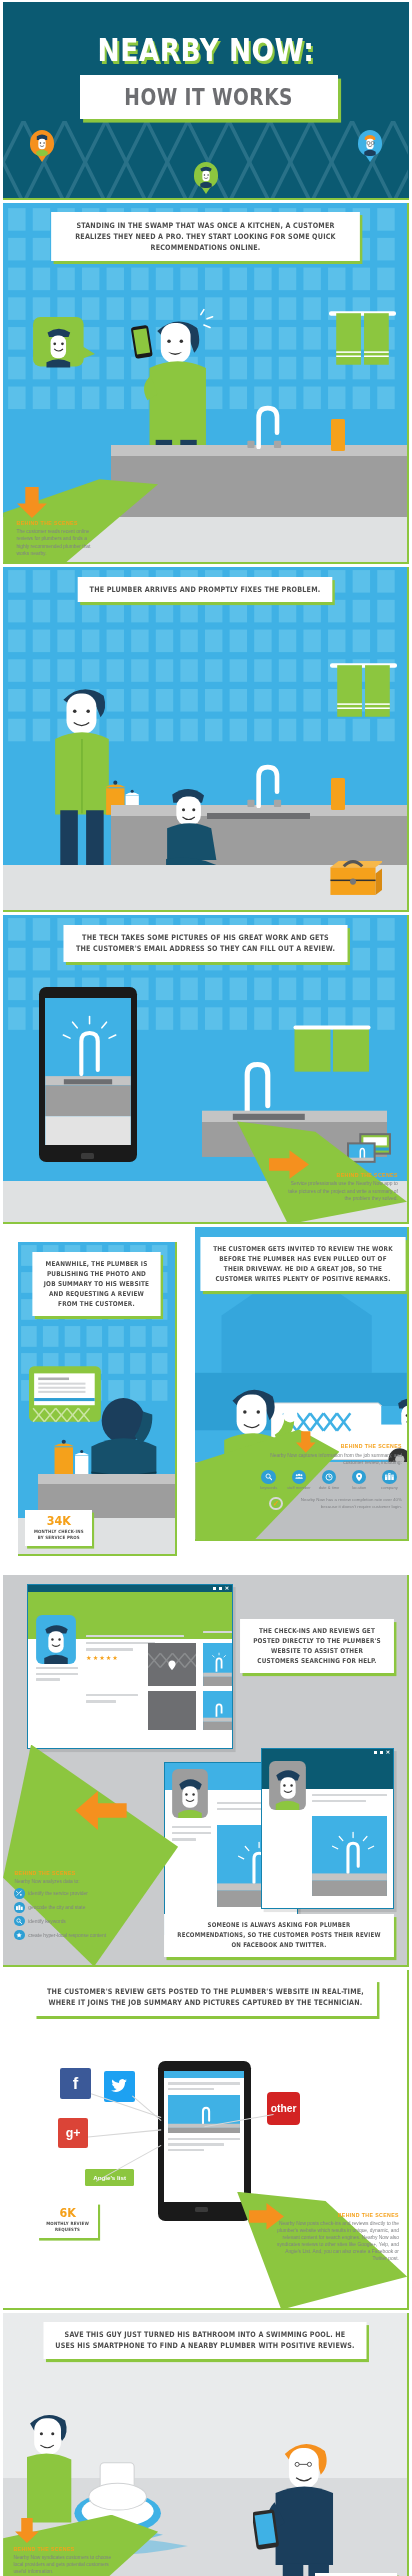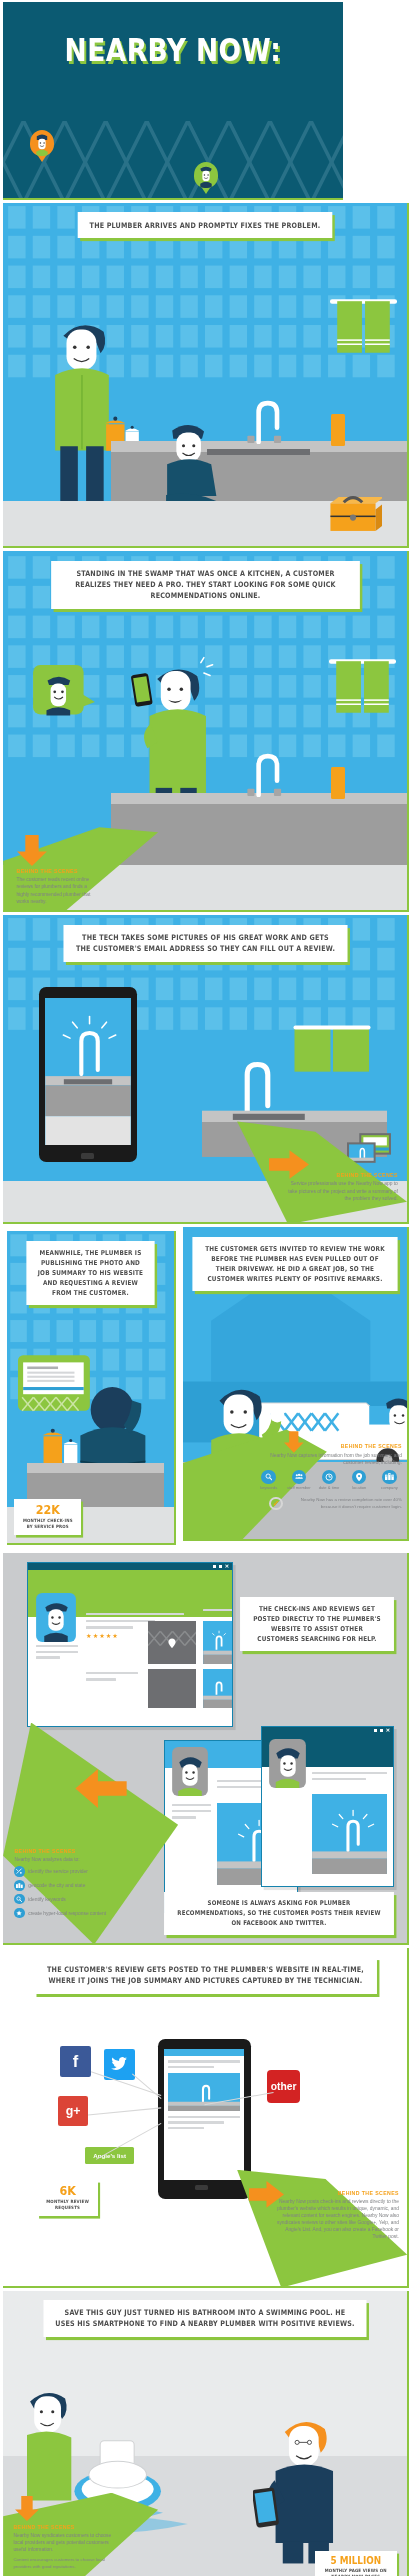--- a/index.html
+++ b/index.html
@@ -6,21 +6,21 @@
   body {
     width:412px; margin:0 auto; background:#ffffff;
     font-family:"Liberation Sans", sans-serif;
     -webkit-font-smoothing:antialiased;
   }
   .page { width:412px; position:relative; background:#fff; }
 
   
   .hero {
     background:#0b5a72; height:198px; position:relative; overflow:hidden;
-    border-bottom:2.6px solid #8cc63f; margin:2.1px 3.1px 0 3.1px; width:340px;
+    border-bottom:2.6px solid #8cc63f; margin:2.1px 3.1px 0 3.1px; width:406px;
   }
   .hero .lattice {
     position:absolute; left:0; right:0; bottom:0; height:77px; opacity:.30;
   }
   .hero-title {
     position:absolute; top:29px; left:0; right:0; text-align:center;
     font-family:"DejaVu Sans Condensed","Liberation Sans", sans-serif;
     font-weight:bold; font-size:32px; letter-spacing:0.5px; color:#ffffff;
     text-shadow: 2.1px 2.6px 0 #8cc63f; font-stretch:condensed;
     transform:scaleX(.92);
@@ -112,20 +112,23 @@
   <div class="hero">
     <svg class="lattice" viewBox="0 0 788 150" preserveAspectRatio="none">
       <g stroke="#6fa7bd" stroke-width="7" fill="none">
         <path d="M-40 160 L40 0 M40 160 L120 0 M120 160 L200 0 M200 160 L280 0 M280 160 L360 0 M360 160 L440 0 M440 160 L520 0 M520 160 L600 0 M600 160 L680 0 M680 160 L760 0 M760 160 L840 0"></path>
         <path d="M40 160 L-40 0 M120 160 L40 0 M200 160 L120 0 M280 160 L200 0 M360 160 L280 0 M440 160 L360 0 M520 160 L440 0 M600 160 L520 0 M680 160 L600 0 M760 160 L680 0 M840 160 L760 0"></path>
       </g>
     </svg>
 
     <div class="hero-title">NEARBY NOW:</div>
 
+    <div class="hero-sub-box">
+      <div class="hero-sub">HOW IT WORKS</div>
+    </div>
 
     <div class="pin" style="left:27px; top:128px;">
       <div class="head" style="background:#f5901e;">
         <svg viewBox="0 0 46 50" width="24" height="26">
             <path d="M13 12 q10-7 20 0 v7 h-20z" fill="#1b3e5c"></path>
             <rect x="16" y="17" width="14" height="20" rx="6" fill="#fff"></rect>
             <circle cx="20" cy="25" r="1.4" fill="#333"></circle>
             <circle cx="27" cy="25" r="1.4" fill="#333"></circle>
             <path d="M19 30 q4 4 8 0" stroke="#333" fill="none" stroke-width="1.2"></path>
             <path d="M12 42 q11-8 22 0 v10 h-22z" fill="#8cc63f"></path>
@@ -152,190 +155,20 @@
             <path d="M13 14 q10-9 20 0 v5 h-20z" fill="#f5901e"></path>
             <rect x="16" y="17" width="14" height="20" rx="6" fill="#fff"></rect>
             <circle cx="20" cy="25" r="3" fill="none" stroke="#333" stroke-width="1"></circle>
             <circle cx="28" cy="25" r="3" fill="none" stroke="#333" stroke-width="1"></circle>
             <path d="M19 30 q4 4 8 0" stroke="#333" fill="none" stroke-width="1.2"></path>
             <path d="M12 42 q11-8 22 0 v10 h-22z" fill="#1b3e5c"></path>
           </svg>
       </div>
       <div class="tail" style="border-top-color:#3fb1e5;"></div>
     </div>
-  </div>
-
-  <div class="panel" style="height:345px;">
-    <svg class="tilewall" viewBox="0 0 788 670" preserveAspectRatio="none">
-      <rect width="788" height="670" fill="#3fb1e5"></rect>
-      <g fill="#5bc0ea">
-        <rect x="10" y="6" width="34" height="44"></rect>
-          <rect x="58" y="6" width="34" height="44"></rect>
-          <rect x="106" y="6" width="34" height="44"></rect>
-          <rect x="154" y="6" width="34" height="44"></rect>
-          <rect x="202" y="6" width="34" height="44"></rect>
-          <rect x="250" y="6" width="34" height="44"></rect>
-          <rect x="298" y="6" width="34" height="44"></rect>
-          <rect x="346" y="6" width="34" height="44"></rect>
-          <rect x="394" y="6" width="34" height="44"></rect>
-          <rect x="442" y="6" width="34" height="44"></rect>
-          <rect x="490" y="6" width="34" height="44"></rect>
-          <rect x="538" y="6" width="34" height="44"></rect>
-          <rect x="586" y="6" width="34" height="44"></rect>
-          <rect x="634" y="6" width="34" height="44"></rect>
-          <rect x="682" y="6" width="34" height="44"></rect>
-          <rect x="730" y="6" width="34" height="44"></rect>
-        <rect x="10" y="64" width="34" height="44"></rect>
-          <rect x="58" y="64" width="34" height="44"></rect>
-          <rect x="106" y="64" width="34" height="44"></rect>
-          <rect x="154" y="64" width="34" height="44"></rect>
-          <rect x="202" y="64" width="34" height="44"></rect>
-          <rect x="250" y="64" width="34" height="44"></rect>
-          <rect x="298" y="64" width="34" height="44"></rect>
-          <rect x="346" y="64" width="34" height="44"></rect>
-          <rect x="394" y="64" width="34" height="44"></rect>
-          <rect x="442" y="64" width="34" height="44"></rect>
-          <rect x="490" y="64" width="34" height="44"></rect>
-          <rect x="538" y="64" width="34" height="44"></rect>
-          <rect x="586" y="64" width="34" height="44"></rect>
-          <rect x="634" y="64" width="34" height="44"></rect>
-          <rect x="682" y="64" width="34" height="44"></rect>
-          <rect x="730" y="64" width="34" height="44"></rect>
-        <rect x="10" y="122" width="34" height="44"></rect>
-          <rect x="58" y="122" width="34" height="44"></rect>
-          <rect x="106" y="122" width="34" height="44"></rect>
-          <rect x="154" y="122" width="34" height="44"></rect>
-          <rect x="202" y="122" width="34" height="44"></rect>
-          <rect x="250" y="122" width="34" height="44"></rect>
-          <rect x="298" y="122" width="34" height="44"></rect>
-          <rect x="346" y="122" width="34" height="44"></rect>
-          <rect x="394" y="122" width="34" height="44"></rect>
-          <rect x="442" y="122" width="34" height="44"></rect>
-          <rect x="490" y="122" width="34" height="44"></rect>
-          <rect x="538" y="122" width="34" height="44"></rect>
-          <rect x="586" y="122" width="34" height="44"></rect>
-          <rect x="634" y="122" width="34" height="44"></rect>
-          <rect x="682" y="122" width="34" height="44"></rect>
-          <rect x="730" y="122" width="34" height="44"></rect>
-        <rect x="10" y="180" width="34" height="44"></rect>
-          <rect x="58" y="180" width="34" height="44"></rect>
-          <rect x="106" y="180" width="34" height="44"></rect>
-          <rect x="154" y="180" width="34" height="44"></rect>
-          <rect x="202" y="180" width="34" height="44"></rect>
-          <rect x="250" y="180" width="34" height="44"></rect>
-          <rect x="298" y="180" width="34" height="44"></rect>
-          <rect x="346" y="180" width="34" height="44"></rect>
-          <rect x="394" y="180" width="34" height="44"></rect>
-          <rect x="442" y="180" width="34" height="44"></rect>
-          <rect x="490" y="180" width="34" height="44"></rect>
-          <rect x="538" y="180" width="34" height="44"></rect>
-          <rect x="586" y="180" width="34" height="44"></rect>
-          <rect x="634" y="180" width="34" height="44"></rect>
-          <rect x="682" y="180" width="34" height="44"></rect>
-          <rect x="730" y="180" width="34" height="44"></rect>
-        <rect x="10" y="238" width="34" height="44"></rect>
-          <rect x="58" y="238" width="34" height="44"></rect>
-          <rect x="106" y="238" width="34" height="44"></rect>
-          <rect x="154" y="238" width="34" height="44"></rect>
-          <rect x="202" y="238" width="34" height="44"></rect>
-          <rect x="250" y="238" width="34" height="44"></rect>
-          <rect x="298" y="238" width="34" height="44"></rect>
-          <rect x="346" y="238" width="34" height="44"></rect>
-          <rect x="394" y="238" width="34" height="44"></rect>
-          <rect x="442" y="238" width="34" height="44"></rect>
-          <rect x="490" y="238" width="34" height="44"></rect>
-          <rect x="538" y="238" width="34" height="44"></rect>
-          <rect x="586" y="238" width="34" height="44"></rect>
-          <rect x="634" y="238" width="34" height="44"></rect>
-          <rect x="682" y="238" width="34" height="44"></rect>
-          <rect x="730" y="238" width="34" height="44"></rect>
-        <rect x="10" y="296" width="34" height="44"></rect>
-          <rect x="58" y="296" width="34" height="44"></rect>
-          <rect x="106" y="296" width="34" height="44"></rect>
-          <rect x="154" y="296" width="34" height="44"></rect>
-          <rect x="202" y="296" width="34" height="44"></rect>
-          <rect x="250" y="296" width="34" height="44"></rect>
-          <rect x="298" y="296" width="34" height="44"></rect>
-          <rect x="346" y="296" width="34" height="44"></rect>
-          <rect x="394" y="296" width="34" height="44"></rect>
-          <rect x="442" y="296" width="34" height="44"></rect>
-          <rect x="490" y="296" width="34" height="44"></rect>
-          <rect x="538" y="296" width="34" height="44"></rect>
-          <rect x="586" y="296" width="34" height="44"></rect>
-          <rect x="634" y="296" width="34" height="44"></rect>
-          <rect x="682" y="296" width="34" height="44"></rect>
-          <rect x="730" y="296" width="34" height="44"></rect>
-      </g>
-    </svg>
-
-    <div class="callout" style="width:268px;">THE PLUMBER ARRIVES AND PROMPTLY FIXES THE PROBLEM.</div>
-
-    <svg style="position:absolute; right:10.3px; top:94px;" width="67" height="62" viewBox="0 0 130 120">
-      <rect x="0" y="4" width="130" height="9" rx="4" fill="#fff"></rect>
-      <rect x="14" y="8" width="48" height="100" fill="#8cc63f"></rect>
-      <rect x="68" y="8" width="48" height="100" fill="#8cc63f"></rect>
-      <rect x="14" y="82" width="48" height="3" fill="#fff"></rect>
-        <rect x="14" y="90" width="48" height="3" fill="#fff"></rect>
-      <rect x="68" y="82" width="48" height="3" fill="#fff"></rect>
-        <rect x="68" y="90" width="48" height="3" fill="#fff"></rect>
-    </svg>
-
-    <svg style="position:absolute; left:49px; top:108px;" width="93" height="191" viewBox="0 0 180 370">
-      <path d="M22 48 q36-36 78-8 q8 26 -6 42 l-8 -20 q-26 10 -48 -2z" fill="#1b3e5c"></path>
-      <rect x="28" y="36" width="58" height="78" rx="26" fill="#fff"></rect>
-      <circle cx="44" cy="70" r="3.4" fill="#333"></circle>
-        <circle cx="70" cy="70" r="3.4" fill="#333"></circle>
-      <path d="M42 92 q16 12 30 0" stroke="#333" fill="none" stroke-width="2.4"></path>
-      <path d="M6 124 q52 -26 104 0 v146 h-104z" fill="#8cc63f"></path>
-      <line x1="58" y1="124" x2="58" y2="268" stroke="#5a9d26" stroke-width="1.4"></line>
-      <rect x="16" y="262" width="34" height="108" fill="#1b3e5c"></rect>
-      <rect x="66" y="262" width="34" height="108" fill="#1b3e5c"></rect>
-    </svg>
-
-    <svg style="position:absolute; left:100px; top:209px;" width="41" height="46" viewBox="0 0 80 90">
-      <path d="M6 24 h36 v52 h-36z" fill="#f5a11b"></path>
-      <path d="M4 22 q20-12 40 0z" fill="#f5a11b"></path>
-        <circle cx="24" cy="13" r="4" fill="#1b3e5c"></circle>
-      <path d="M44 38 h26 v38 h-26z" fill="#fff"></path>
-        <path d="M43 37 q14-10 28 0z" fill="#fff"></path>
-        <circle cx="57" cy="30" r="3" fill="#1b3e5c"></circle>
-    </svg>
-
-    <div class="counter-top" style="left:108px; top:238px; width:298px; height:11.3px;"></div>
-    <div class="counter" style="left:108px; top:249px; width:298px; height:57px;"></div>
-    <div style="position:absolute; left:204px; top:246px; width:103px; height:6.2px; background:#6d6e71;"></div>
-
-    <svg style="position:absolute; left:242px; top:195px;" width="62" height="46" viewBox="0 0 120 90">
-      <path d="M26 86 V28 q0-18 18-18 t18 18 v30" stroke="#fff" stroke-width="9" fill="none" stroke-linecap="round"></path>
-      <rect x="4" y="74" width="14" height="14" rx="2" fill="#a6a6a6"></rect>
-      <rect x="56" y="74" width="14" height="14" rx="2" fill="#a6a6a6"></rect>
-    </svg>
-    <div class="bottle" style="left:328px; top:211px; width:14.4px; height:32px;"></div>
-
-    <svg style="position:absolute; left:160px; top:216px;" width="118" height="108" viewBox="0 0 230 210">
-      <path d="M18 22 q34-22 62 2 l-4 14 h-56z" fill="#1b3e5c"></path>
-      <rect x="26" y="26" width="48" height="56" rx="20" fill="#fff"></rect>
-      <circle cx="40" cy="52" r="3" fill="#333"></circle>
-        <circle cx="60" cy="52" r="3" fill="#333"></circle>
-      <path d="M38 66 q12 10 24 0" stroke="#333" fill="none" stroke-width="2"></path>
-      <path d="M8 88 q44-20 86 0 l10 62 h-96z" fill="#16506b"></path>
-      <path d="M6 148 q62 -12 122 24 l-10 32 q-60 -28 -112 -18z" fill="#16506b"></path>
-      <ellipse cx="130" cy="192" rx="22" ry="11" fill="#111"></ellipse>
-      <ellipse cx="20" cy="196" rx="22" ry="11" fill="#111"></ellipse>
-    </svg>
-
-    <div class="floor" style="height:45px; background:#dfe1e2;"></div>
-    <svg style="position:absolute; right:25px; bottom:12.4px;" width="57" height="41" viewBox="0 0 110 80">
-      <rect x="10" y="20" width="88" height="54" fill="#f5a11b"></rect>
-      <path d="M10 20 l16 -12 h88 l-16 12z" fill="#f7b84b"></path>
-      <path d="M98 74 l16 -12 v-42 l-16 12z" fill="#d98a12"></path>
-      <path d="M36 18 q18 -18 36 0" stroke="#555" stroke-width="6" fill="none"></path>
-      <rect x="10" y="44" width="88" height="3" fill="#333"></rect>
-      <circle cx="54" cy="48" r="6" fill="#777"></circle>
-    </svg>
   </div>
 
   <div class="panel" style="height:361px;">
     <svg class="tilewall" viewBox="0 0 788 700" preserveAspectRatio="none">
       <rect width="788" height="700" fill="#3fb1e5"></rect>
       <g fill="#5bc0ea">
         <rect x="10" y="10" width="34" height="44"></rect>
           <rect x="58" y="10" width="34" height="44"></rect>
           <rect x="106" y="10" width="34" height="44"></rect>
           <rect x="154" y="10" width="34" height="44"></rect>
@@ -508,20 +341,190 @@
          clip-path:polygon(0 40%, 62% 0, 100% 6%, 40% 100%, 0 100%);"></div>
     <svg class="arrow-orange" style="left:12.4px; top:284px;" width="36" height="32" viewBox="0 0 70 62">
       <path d="M20 0 h26 v32 h16 L33 60 L4 32 h16z" fill="#f5901e"></path>
     </svg>
     <div class="bts" style="position:absolute; left:13.4px; top:317px; width:77px;">
       <div class="bts-title">BEHIND THE SCENES</div>
       <div class="bts-body">The customer reads recent online reviews for plumbers and finds a highly recommended plumber that works nearby.</div>
     </div>
   </div>
 
+  <div class="panel" style="height:345px;">
+    <svg class="tilewall" viewBox="0 0 788 670" preserveAspectRatio="none">
+      <rect width="788" height="670" fill="#3fb1e5"></rect>
+      <g fill="#5bc0ea">
+        <rect x="10" y="6" width="34" height="44"></rect>
+          <rect x="58" y="6" width="34" height="44"></rect>
+          <rect x="106" y="6" width="34" height="44"></rect>
+          <rect x="154" y="6" width="34" height="44"></rect>
+          <rect x="202" y="6" width="34" height="44"></rect>
+          <rect x="250" y="6" width="34" height="44"></rect>
+          <rect x="298" y="6" width="34" height="44"></rect>
+          <rect x="346" y="6" width="34" height="44"></rect>
+          <rect x="394" y="6" width="34" height="44"></rect>
+          <rect x="442" y="6" width="34" height="44"></rect>
+          <rect x="490" y="6" width="34" height="44"></rect>
+          <rect x="538" y="6" width="34" height="44"></rect>
+          <rect x="586" y="6" width="34" height="44"></rect>
+          <rect x="634" y="6" width="34" height="44"></rect>
+          <rect x="682" y="6" width="34" height="44"></rect>
+          <rect x="730" y="6" width="34" height="44"></rect>
+        <rect x="10" y="64" width="34" height="44"></rect>
+          <rect x="58" y="64" width="34" height="44"></rect>
+          <rect x="106" y="64" width="34" height="44"></rect>
+          <rect x="154" y="64" width="34" height="44"></rect>
+          <rect x="202" y="64" width="34" height="44"></rect>
+          <rect x="250" y="64" width="34" height="44"></rect>
+          <rect x="298" y="64" width="34" height="44"></rect>
+          <rect x="346" y="64" width="34" height="44"></rect>
+          <rect x="394" y="64" width="34" height="44"></rect>
+          <rect x="442" y="64" width="34" height="44"></rect>
+          <rect x="490" y="64" width="34" height="44"></rect>
+          <rect x="538" y="64" width="34" height="44"></rect>
+          <rect x="586" y="64" width="34" height="44"></rect>
+          <rect x="634" y="64" width="34" height="44"></rect>
+          <rect x="682" y="64" width="34" height="44"></rect>
+          <rect x="730" y="64" width="34" height="44"></rect>
+        <rect x="10" y="122" width="34" height="44"></rect>
+          <rect x="58" y="122" width="34" height="44"></rect>
+          <rect x="106" y="122" width="34" height="44"></rect>
+          <rect x="154" y="122" width="34" height="44"></rect>
+          <rect x="202" y="122" width="34" height="44"></rect>
+          <rect x="250" y="122" width="34" height="44"></rect>
+          <rect x="298" y="122" width="34" height="44"></rect>
+          <rect x="346" y="122" width="34" height="44"></rect>
+          <rect x="394" y="122" width="34" height="44"></rect>
+          <rect x="442" y="122" width="34" height="44"></rect>
+          <rect x="490" y="122" width="34" height="44"></rect>
+          <rect x="538" y="122" width="34" height="44"></rect>
+          <rect x="586" y="122" width="34" height="44"></rect>
+          <rect x="634" y="122" width="34" height="44"></rect>
+          <rect x="682" y="122" width="34" height="44"></rect>
+          <rect x="730" y="122" width="34" height="44"></rect>
+        <rect x="10" y="180" width="34" height="44"></rect>
+          <rect x="58" y="180" width="34" height="44"></rect>
+          <rect x="106" y="180" width="34" height="44"></rect>
+          <rect x="154" y="180" width="34" height="44"></rect>
+          <rect x="202" y="180" width="34" height="44"></rect>
+          <rect x="250" y="180" width="34" height="44"></rect>
+          <rect x="298" y="180" width="34" height="44"></rect>
+          <rect x="346" y="180" width="34" height="44"></rect>
+          <rect x="394" y="180" width="34" height="44"></rect>
+          <rect x="442" y="180" width="34" height="44"></rect>
+          <rect x="490" y="180" width="34" height="44"></rect>
+          <rect x="538" y="180" width="34" height="44"></rect>
+          <rect x="586" y="180" width="34" height="44"></rect>
+          <rect x="634" y="180" width="34" height="44"></rect>
+          <rect x="682" y="180" width="34" height="44"></rect>
+          <rect x="730" y="180" width="34" height="44"></rect>
+        <rect x="10" y="238" width="34" height="44"></rect>
+          <rect x="58" y="238" width="34" height="44"></rect>
+          <rect x="106" y="238" width="34" height="44"></rect>
+          <rect x="154" y="238" width="34" height="44"></rect>
+          <rect x="202" y="238" width="34" height="44"></rect>
+          <rect x="250" y="238" width="34" height="44"></rect>
+          <rect x="298" y="238" width="34" height="44"></rect>
+          <rect x="346" y="238" width="34" height="44"></rect>
+          <rect x="394" y="238" width="34" height="44"></rect>
+          <rect x="442" y="238" width="34" height="44"></rect>
+          <rect x="490" y="238" width="34" height="44"></rect>
+          <rect x="538" y="238" width="34" height="44"></rect>
+          <rect x="586" y="238" width="34" height="44"></rect>
+          <rect x="634" y="238" width="34" height="44"></rect>
+          <rect x="682" y="238" width="34" height="44"></rect>
+          <rect x="730" y="238" width="34" height="44"></rect>
+        <rect x="10" y="296" width="34" height="44"></rect>
+          <rect x="58" y="296" width="34" height="44"></rect>
+          <rect x="106" y="296" width="34" height="44"></rect>
+          <rect x="154" y="296" width="34" height="44"></rect>
+          <rect x="202" y="296" width="34" height="44"></rect>
+          <rect x="250" y="296" width="34" height="44"></rect>
+          <rect x="298" y="296" width="34" height="44"></rect>
+          <rect x="346" y="296" width="34" height="44"></rect>
+          <rect x="394" y="296" width="34" height="44"></rect>
+          <rect x="442" y="296" width="34" height="44"></rect>
+          <rect x="490" y="296" width="34" height="44"></rect>
+          <rect x="538" y="296" width="34" height="44"></rect>
+          <rect x="586" y="296" width="34" height="44"></rect>
+          <rect x="634" y="296" width="34" height="44"></rect>
+          <rect x="682" y="296" width="34" height="44"></rect>
+          <rect x="730" y="296" width="34" height="44"></rect>
+      </g>
+    </svg>
+
+    <div class="callout" style="width:268px;">THE PLUMBER ARRIVES AND PROMPTLY FIXES THE PROBLEM.</div>
+
+    <svg style="position:absolute; right:10.3px; top:94px;" width="67" height="62" viewBox="0 0 130 120">
+      <rect x="0" y="4" width="130" height="9" rx="4" fill="#fff"></rect>
+      <rect x="14" y="8" width="48" height="100" fill="#8cc63f"></rect>
+      <rect x="68" y="8" width="48" height="100" fill="#8cc63f"></rect>
+      <rect x="14" y="82" width="48" height="3" fill="#fff"></rect>
+        <rect x="14" y="90" width="48" height="3" fill="#fff"></rect>
+      <rect x="68" y="82" width="48" height="3" fill="#fff"></rect>
+        <rect x="68" y="90" width="48" height="3" fill="#fff"></rect>
+    </svg>
+
+    <svg style="position:absolute; left:49px; top:108px;" width="93" height="191" viewBox="0 0 180 370">
+      <path d="M22 48 q36-36 78-8 q8 26 -6 42 l-8 -20 q-26 10 -48 -2z" fill="#1b3e5c"></path>
+      <rect x="28" y="36" width="58" height="78" rx="26" fill="#fff"></rect>
+      <circle cx="44" cy="70" r="3.4" fill="#333"></circle>
+        <circle cx="70" cy="70" r="3.4" fill="#333"></circle>
+      <path d="M42 92 q16 12 30 0" stroke="#333" fill="none" stroke-width="2.4"></path>
+      <path d="M6 124 q52 -26 104 0 v146 h-104z" fill="#8cc63f"></path>
+      <line x1="58" y1="124" x2="58" y2="268" stroke="#5a9d26" stroke-width="1.4"></line>
+      <rect x="16" y="262" width="34" height="108" fill="#1b3e5c"></rect>
+      <rect x="66" y="262" width="34" height="108" fill="#1b3e5c"></rect>
+    </svg>
+
+    <svg style="position:absolute; left:100px; top:209px;" width="41" height="46" viewBox="0 0 80 90">
+      <path d="M6 24 h36 v52 h-36z" fill="#f5a11b"></path>
+      <path d="M4 22 q20-12 40 0z" fill="#f5a11b"></path>
+        <circle cx="24" cy="13" r="4" fill="#1b3e5c"></circle>
+      <path d="M44 38 h26 v38 h-26z" fill="#fff"></path>
+        <path d="M43 37 q14-10 28 0z" fill="#fff"></path>
+        <circle cx="57" cy="30" r="3" fill="#1b3e5c"></circle>
+    </svg>
+
+    <div class="counter-top" style="left:108px; top:238px; width:298px; height:11.3px;"></div>
+    <div class="counter" style="left:108px; top:249px; width:298px; height:57px;"></div>
+    <div style="position:absolute; left:204px; top:246px; width:103px; height:6.2px; background:#6d6e71;"></div>
+
+    <svg style="position:absolute; left:242px; top:195px;" width="62" height="46" viewBox="0 0 120 90">
+      <path d="M26 86 V28 q0-18 18-18 t18 18 v30" stroke="#fff" stroke-width="9" fill="none" stroke-linecap="round"></path>
+      <rect x="4" y="74" width="14" height="14" rx="2" fill="#a6a6a6"></rect>
+      <rect x="56" y="74" width="14" height="14" rx="2" fill="#a6a6a6"></rect>
+    </svg>
+    <div class="bottle" style="left:328px; top:211px; width:14.4px; height:32px;"></div>
+
+    <svg style="position:absolute; left:160px; top:216px;" width="118" height="108" viewBox="0 0 230 210">
+      <path d="M18 22 q34-22 62 2 l-4 14 h-56z" fill="#1b3e5c"></path>
+      <rect x="26" y="26" width="48" height="56" rx="20" fill="#fff"></rect>
+      <circle cx="40" cy="52" r="3" fill="#333"></circle>
+        <circle cx="60" cy="52" r="3" fill="#333"></circle>
+      <path d="M38 66 q12 10 24 0" stroke="#333" fill="none" stroke-width="2"></path>
+      <path d="M8 88 q44-20 86 0 l10 62 h-96z" fill="#16506b"></path>
+      <path d="M6 148 q62 -12 122 24 l-10 32 q-60 -28 -112 -18z" fill="#16506b"></path>
+      <ellipse cx="130" cy="192" rx="22" ry="11" fill="#111"></ellipse>
+      <ellipse cx="20" cy="196" rx="22" ry="11" fill="#111"></ellipse>
+    </svg>
+
+    <div class="floor" style="height:45px; background:#dfe1e2;"></div>
+    <svg style="position:absolute; right:25px; bottom:12.4px;" width="57" height="41" viewBox="0 0 110 80">
+      <rect x="10" y="20" width="88" height="54" fill="#f5a11b"></rect>
+      <path d="M10 20 l16 -12 h88 l-16 12z" fill="#f7b84b"></path>
+      <path d="M98 74 l16 -12 v-42 l-16 12z" fill="#d98a12"></path>
+      <path d="M36 18 q18 -18 36 0" stroke="#555" stroke-width="6" fill="none"></path>
+      <rect x="10" y="44" width="88" height="3" fill="#333"></rect>
+      <circle cx="54" cy="48" r="6" fill="#777"></circle>
+    </svg>
+  </div>
+
   <div class="panel" style="height:309px;">
     <svg class="tilewall" viewBox="0 0 788 600" preserveAspectRatio="none">
       <rect width="788" height="600" fill="#3fb1e5"></rect>
       <g fill="#5bc0ea">
         <rect x="10" y="6" width="34" height="44"></rect>
           <rect x="58" y="6" width="34" height="44"></rect>
           <rect x="106" y="6" width="34" height="44"></rect>
           <rect x="154" y="6" width="34" height="44"></rect>
           <rect x="202" y="6" width="34" height="44"></rect>
           <rect x="250" y="6" width="34" height="44"></rect>
@@ -636,21 +639,21 @@
       <rect x="4" y="48" width="48" height="6" fill="#c4c4c4"></rect>
     </svg>
     <div class="bts" style="position:absolute; right:9.3px; top:257px; width:115px; text-align:right;">
       <div class="bts-title">BEHIND THE SCENES</div>
       <div class="bts-body">Service professionals use the Nearby Now app to take pictures of the project and write a summary of the problem they solved.</div>
     </div>
   </div>
 
   <div style="display:flex; gap:3.1px; margin:3.1px 3.1px 0 3.1px; width:406px;">
 
-    <div class="panel" style="margin:4px; width:184px; height:314px;">
+    <div class="panel" style="margin:15px; width:184px; height:314px;">
       <svg class="tilewall" viewBox="0 0 303 610" preserveAspectRatio="none">
         <rect width="303" height="610" fill="#3fb1e5"></rect>
         <g fill="#5bc0ea">
           <rect x="6" y="6" width="30" height="40"></rect>
             <rect x="48" y="6" width="30" height="40"></rect>
             <rect x="90" y="6" width="30" height="40"></rect>
             <rect x="132" y="6" width="30" height="40"></rect>
             <rect x="174" y="6" width="30" height="40"></rect>
             <rect x="216" y="6" width="30" height="40"></rect>
             <rect x="258" y="6" width="30" height="40"></rect>
@@ -724,21 +727,21 @@
           <circle cx="36" cy="15" r="4" fill="#1b3e5c"></circle>
         <path d="M58 42 h26 v38 h-26z" fill="#fff"></path>
           <path d="M57 41 q14-10 28 0z" fill="#fff"></path>
           <circle cx="71" cy="34" r="3" fill="#1b3e5c"></circle>
       </svg>
       <div class="counter-top" style="left:19.6px; top:232px; width:137px; height:10.3px;"></div>
       <div class="counter" style="left:19.6px; top:242px; width:137px; height:36px;"></div>
       <div class="floor" style="height:36px; background:#dfe1e2;"></div>
 
       <div class="statbox" style="left:7.2px; bottom:8.2px; width:67px;">
-        <div class="statnum">22K</div>
+        <div class="statnum">34K</div>
         <div class="statlabel">MONTHLY CHECK-INS BY SERVICE PROS</div>
       </div>
     </div>
 
     <div class="panel" style="margin:0; width:247px; height:314px; background:#3fb1e5;">
       <svg class="tilewall" viewBox="0 0 479 610" preserveAspectRatio="none">
         <rect width="479" height="610" fill="#3fb1e5"></rect>
         <path d="M60 200 L230 84 L400 200 V330 H60z" fill="#35a6dc"></path>
         <rect x="0" y="330" width="479" height="130" fill="#2e9fd4"></rect>
       </svg>

